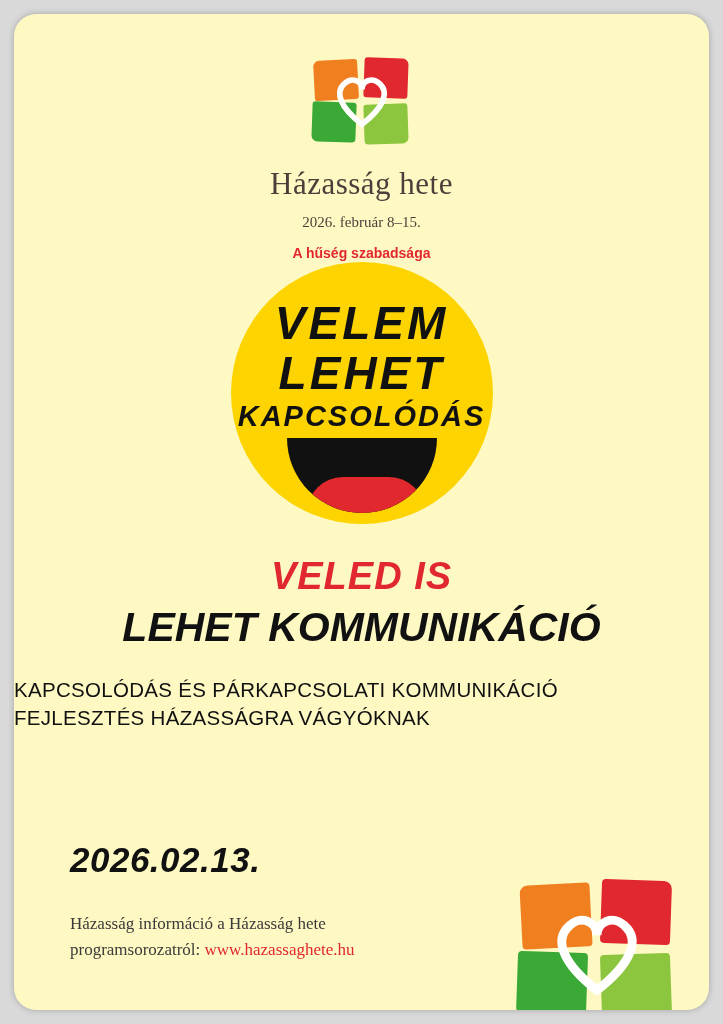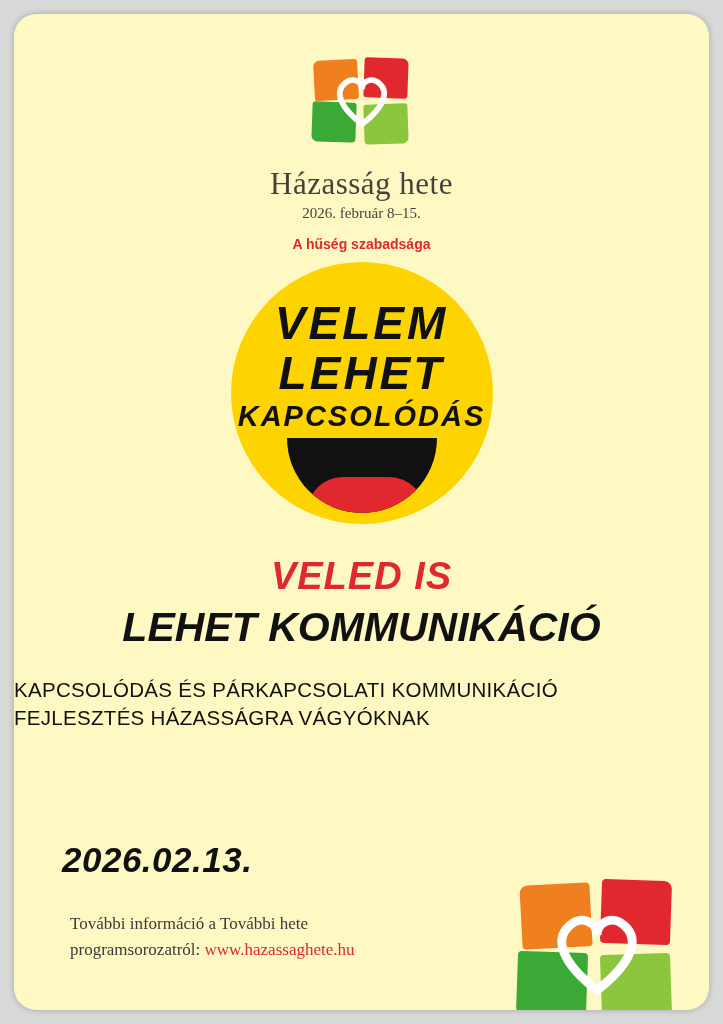--- a/index.html
+++ b/index.html
@@ -58,21 +58,21 @@
   }
 
   .brand-title {
     margin-top: 14px;
     font-family: "Liberation Serif", serif;
     font-size: 31px;
     color: #4a3f3a;
     letter-spacing: 0.5px;
   }
   .brand-date {
-    margin-top: 3px;
+    margin-top: 12px;
     font-family: "Liberation Serif", serif;
     font-size: 15px;
     color: #4a3f3a;
   }
   .brand-slogan {
     margin-top: 14px;
     font-size: 14px;
     font-weight: bold;
     color: #e0282e;
   }
@@ -163,21 +163,21 @@
     color: #111;
     font-size: 20.5px;
     line-height: 28px;
     letter-spacing: 0.3px;
   }
 
   
   .event-date {
     position: absolute;
     top: 826px;
-    left: 48px;
+    left: 56px;
     font-size: 35px;
     font-weight: bold;
     font-style: italic;
     color: #111;
     letter-spacing: 0.5px;
   }
 
   
   .footer-text {
     position: absolute;
@@ -257,21 +257,21 @@
   </div>
 
   <div class="subtitle">
     <div>KAPCSOLÓDÁS ÉS PÁRKAPCSOLATI KOMMUNIKÁCIÓ</div>
     <div>FEJLESZTÉS HÁZASSÁGRA VÁGYÓKNAK</div>
   </div>
 
   <div class="event-date">2026.02.13.</div>
 
   <div class="footer-text">
-    <div>További információ a További hete</div>
+    <div>Házasság információ a Házasság hete</div>
     <div>
       <span>programsorozatról: </span><span class="url">www.hazassaghete.hu</span>
     </div>
   </div>
 
   <div class="bottom-logo">
     <div class="q tl"></div>
     <div class="q tr"></div>
     <div class="q bl"></div>
     <div class="q br"></div>

